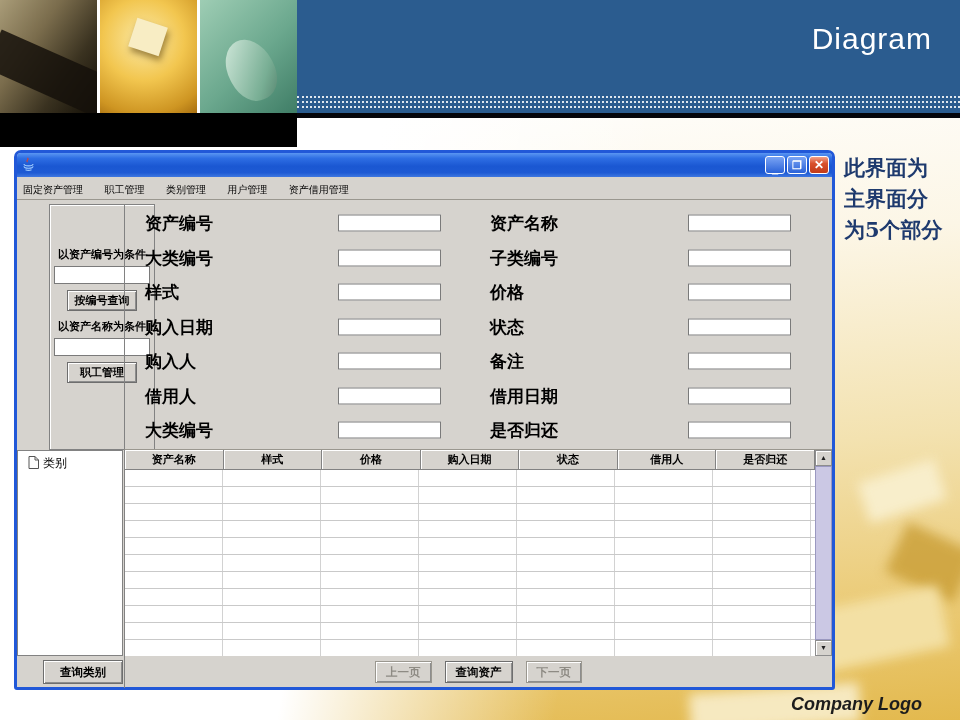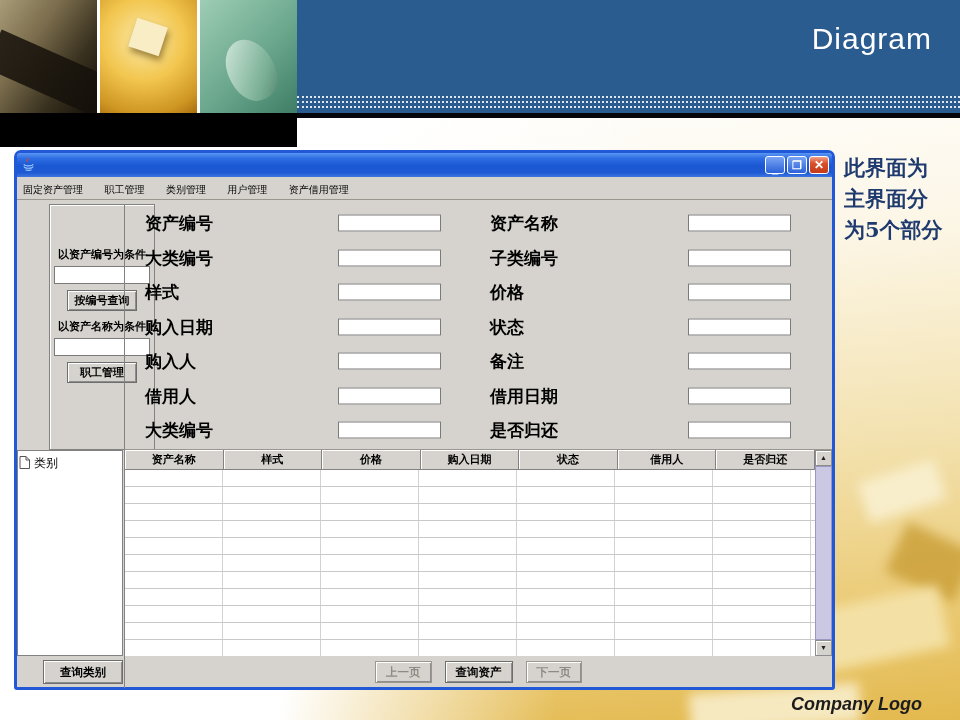--- a/index.html
+++ b/index.html
@@ -62,21 +62,21 @@
   
   .search-panel { position:absolute; left:0; top:3px; width:106px; height:246px; border:1px solid #828282;
     box-shadow:inset 1px 1px 0 #fff; padding-top:40px; text-align:center;margin-left:32px; }
   .sp-label { font-size:11px; font-weight:bold; margin:2px 0; }
   .sp-input { width:96px; height:18px; border:1px solid #7a7a7a; background:#fff; margin:2px 0; display:inline-block; }
   .sp-btn { width:70px; height:21px; margin:4px 0 6px; background:#d6d3ce; font-size:11px; font-weight:bold;
     border:1px solid #6e6e6e; box-shadow:inset 1px 1px 0 #fff, inset -1px -1px 0 #8d8d8d; }
 
   
   .tree-panel { position:absolute; left:0; top:249px; width:106px; height:206px; background:#fff; border:1px solid #828282; }
-  .tree-node { display:flex; align-items:center; gap:4px; padding:4px 1px; font-size:12px; }
+  .tree-node { display:flex; align-items:center; gap:4px; padding:4px 10px; font-size:12px; }
   .tree-footer { position:absolute; left:0; top:455px; width:106px; height:32px; display:flex; align-items:center; justify-content:flex-end; }
   .btn-cat { width:80px; height:24px; background:#d6d3ce; font-size:11.5px; font-weight:bold;
     border:1px solid #6e6e6e; box-shadow:inset 1px 1px 0 #fff, inset -1px -1px 0 #8d8d8d; }
 
   
   .form-panel { position:absolute; left:107px; top:3px; right:0; height:246px;
     border-left:1px solid #828282; border-bottom:1px solid #9a978f; padding-top:2px; }
   .frow { position:relative; height:34.5px; }
   .flabel { position:absolute; width:150px; text-align:left; font-size:17px; font-weight:bold; top:50%; transform:translateY(-50%); }
   .fl1 { left:20px; } .fl2 { left:365px; }

